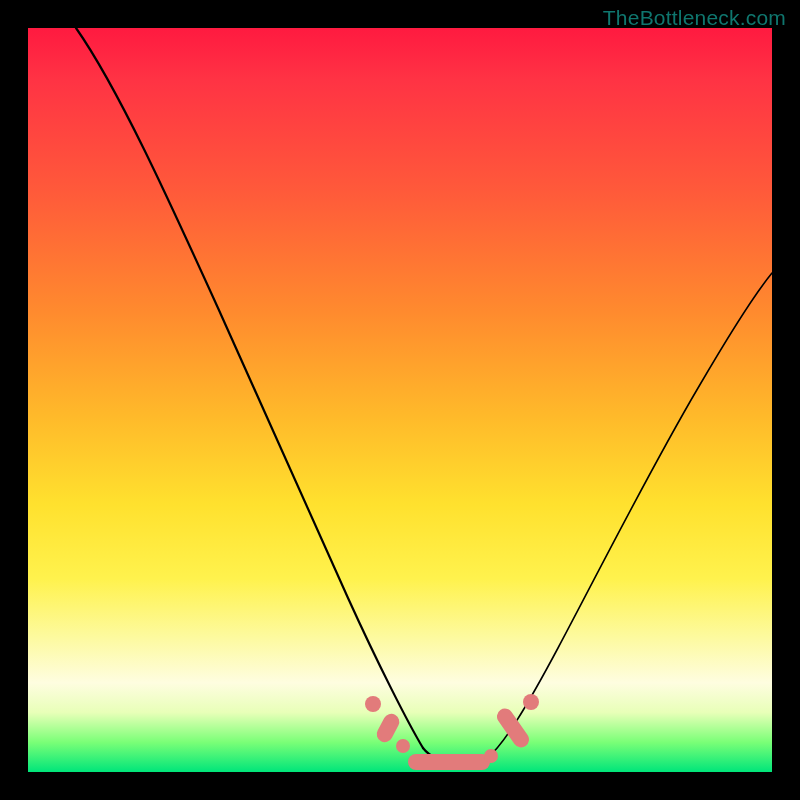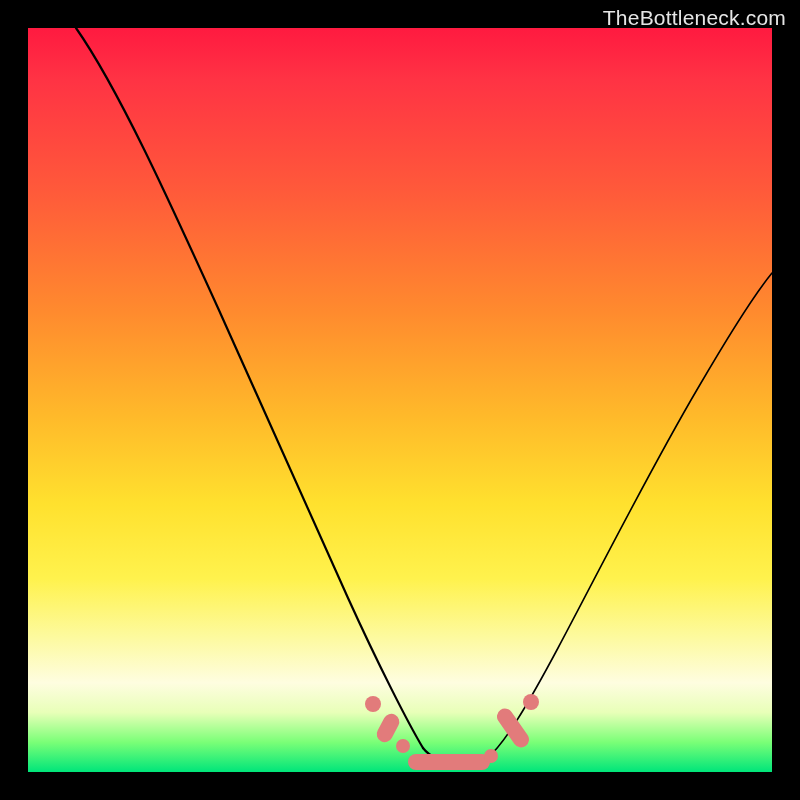--- a/index.html
+++ b/index.html
@@ -37,21 +37,21 @@
       #fefde0 88%,
       #e8ffb8 92%,
       #7aff77 96%,
       #00e57a 100%
     );
   }
   .watermark {
     position: absolute;
     top: 6px;
     right: 14px;
-    color: #e5e5e5;
+    color: #0f766e;
     font-size: 21px;
     letter-spacing: 0.2px;
     font-weight: 400;
     user-select: none;
   }
   svg.curve {
     position: absolute;
     left: 0; top: 0;
     width: 744px;
     height: 744px;

